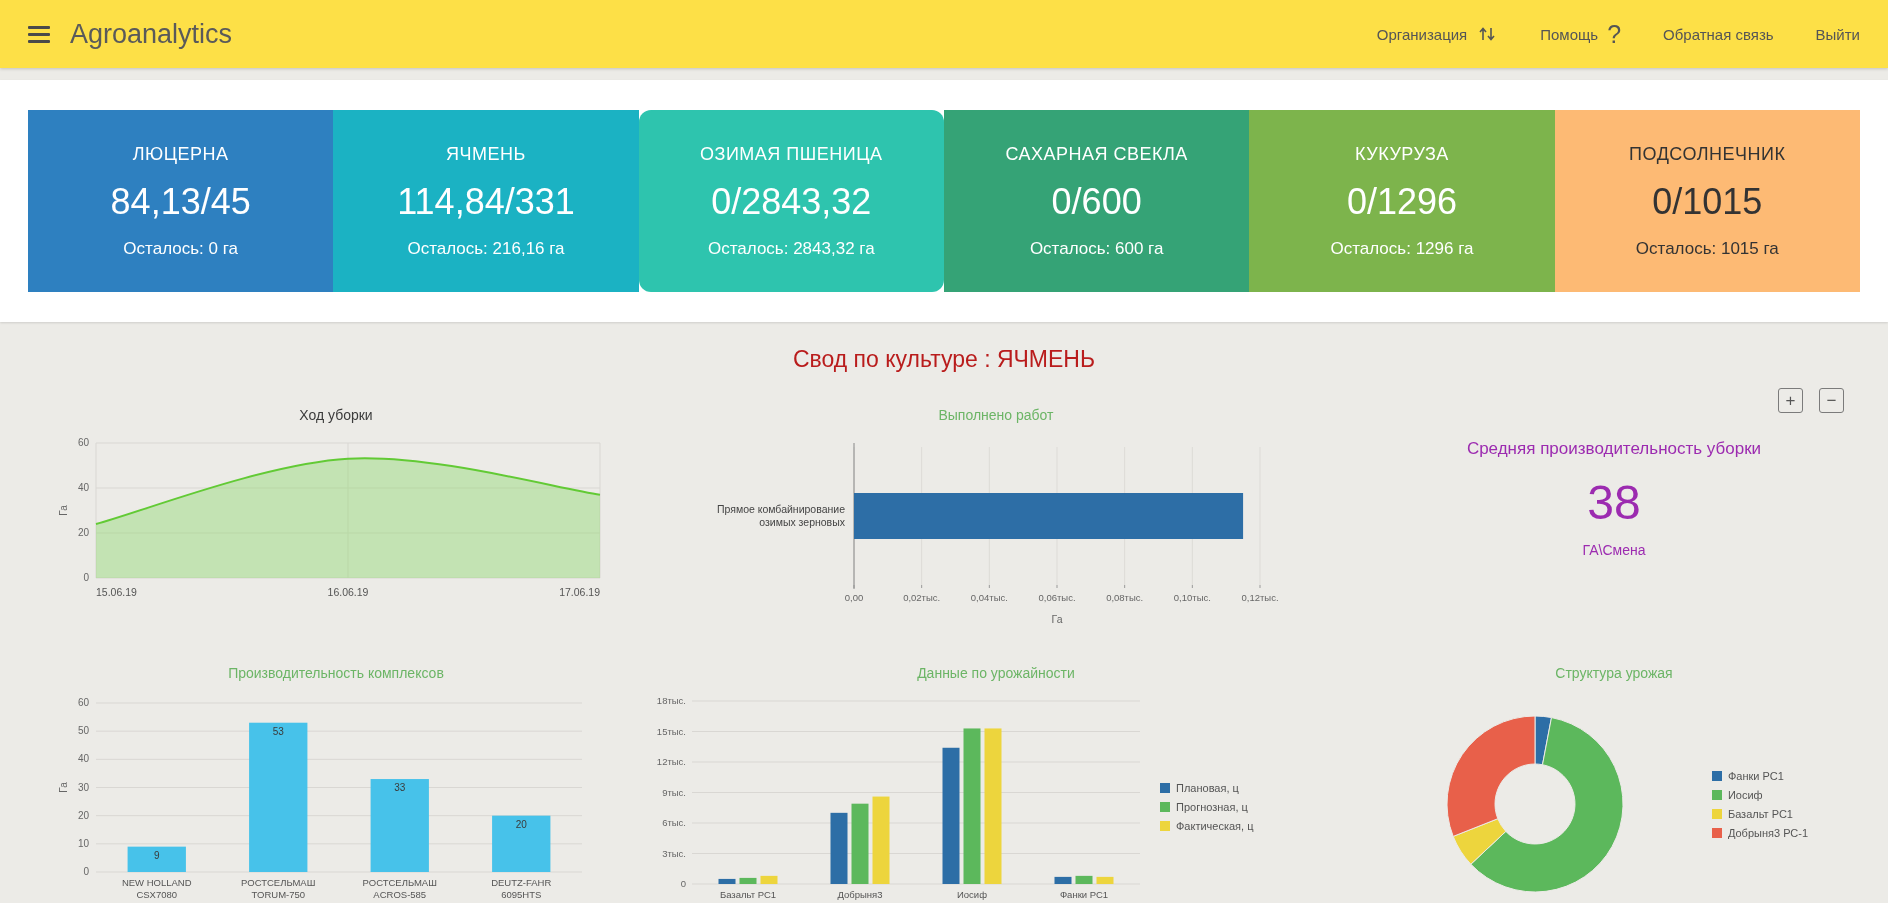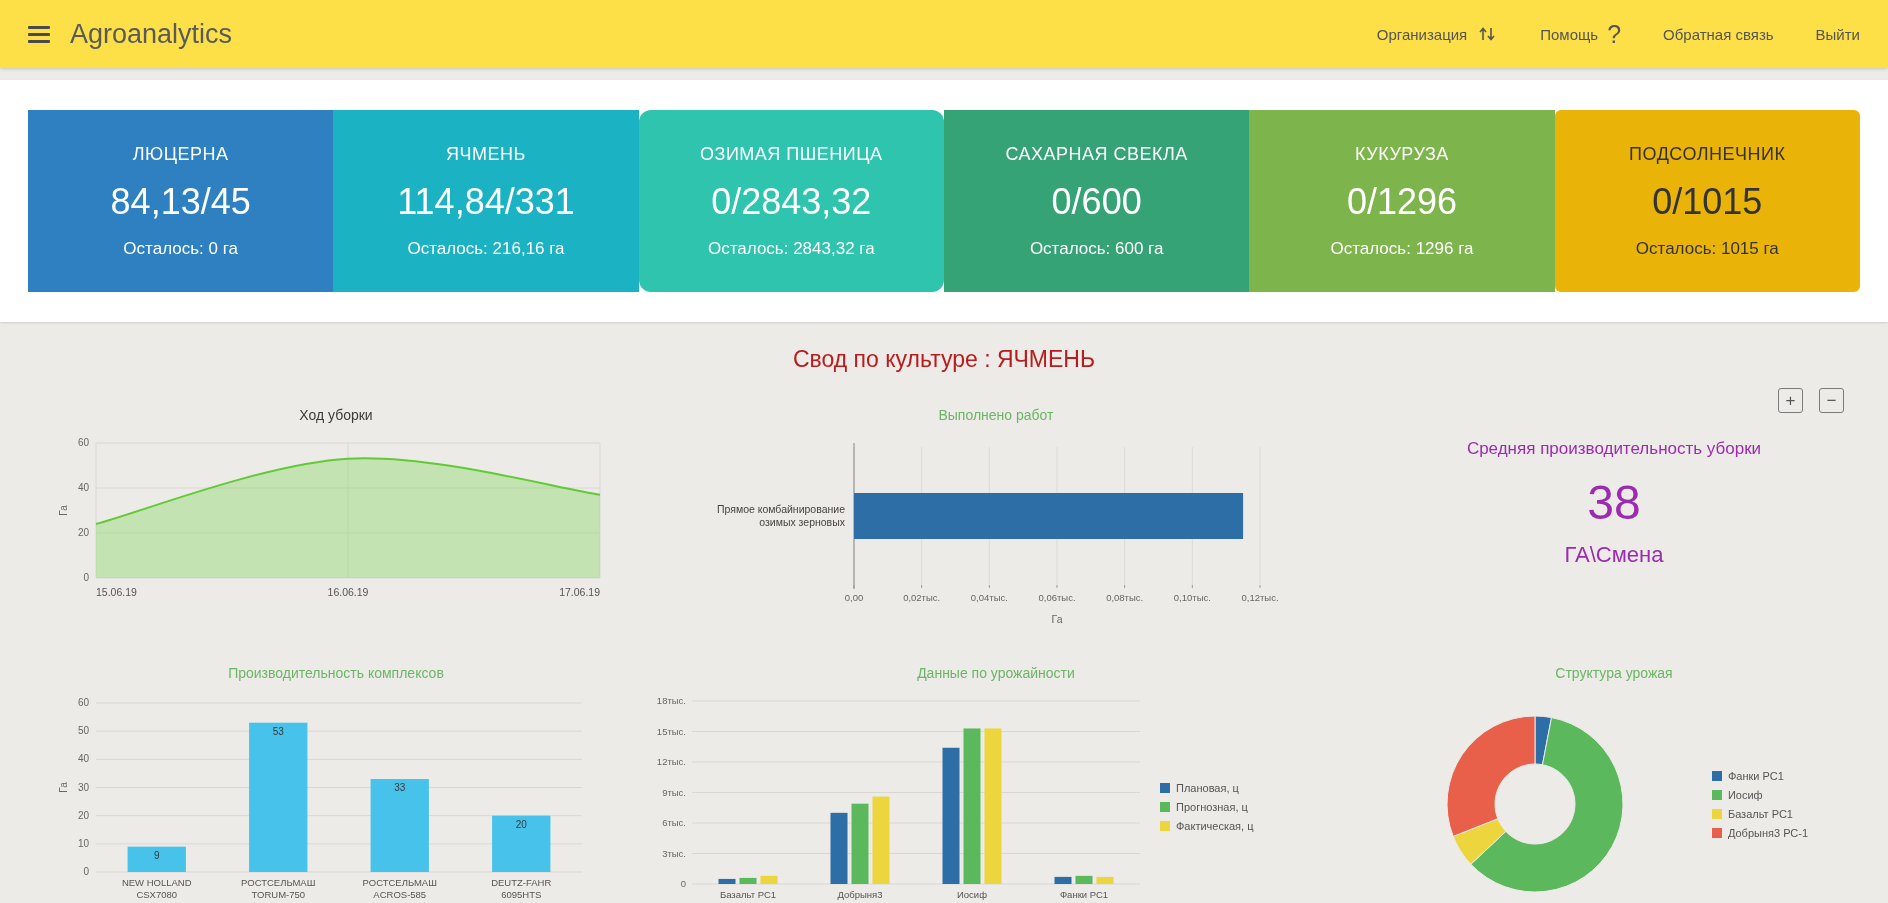--- a/index.html
+++ b/index.html
@@ -30,21 +30,21 @@
   .zoom-btn{width:25px;height:25px;border:1px solid #7b7b7b;border-radius:3px;background:transparent;font-size:17px;color:#555;display:flex;align-items:center;justify-content:center;cursor:pointer;line-height:1}
 
   .charts{display:grid;grid-template-columns:560px 700px 1fr;column-gap:30px;row-gap:30px;padding:34px 36px 0 56px;align-items:start}
   .chart-title{text-align:center;font-size:14px;color:#6cb566;margin-bottom:8px}
   .chart-title.dark{color:#3c3c3c}
   svg text{font-family:"Liberation Sans",sans-serif}
 
   .kpi{padding-top:32px;text-align:center;color:#9c2bb0}
   .kpi-title{font-size:17px}
   .kpi-value{font-size:48px;font-weight:300;margin:16px 0 12px}
-  .kpi-unit{font-size:22px}
+  .kpi-unit{font-size:14px}
 
   .chart-flex{display:flex;align-items:center}
   .chart-flex.center{justify-content:center;gap:48px}
   .legend{display:flex;flex-direction:column;gap:7px;margin-left:14px}
   .legend-item{display:flex;align-items:center;gap:6px;font-size:11px;color:#555;cursor:pointer;white-space:nowrap}
   .legend-swatch{width:10px;height:10px;display:inline-block;flex:0 0 auto}
 </style>
 </head>
 <body>
 
@@ -96,21 +96,21 @@
     <div class="tile" style="background: rgb(53, 163, 118); color: rgb(255, 255, 255);">
       <div class="tile-title">САХАРНАЯ СВЕКЛА</div>
       <div class="tile-value">0/600</div>
       <div class="tile-remaining">Осталось: 600 га</div>
     </div>
     <div class="tile" style="background: rgb(125, 180, 76); color: rgb(255, 255, 255);">
       <div class="tile-title">КУКУРУЗА</div>
       <div class="tile-value">0/1296</div>
       <div class="tile-remaining">Осталось: 1296 га</div>
     </div>
-    <div class="tile" style="background: #eab308; color: rgb(51, 51, 51); border-radius: 6px;">
+    <div class="tile" style="background: #fdba74; color: rgb(51, 51, 51);">
       <div class="tile-title">ПОДСОЛНЕЧНИК</div>
       <div class="tile-value">0/1015</div>
       <div class="tile-remaining">Осталось: 1015 га</div>
     </div>
   </div>
 </div>
 
 <div class="main">
   <div class="main-title">Свод по культуре : ЯЧМЕНЬ</div>
   <div class="zoom-controls">

